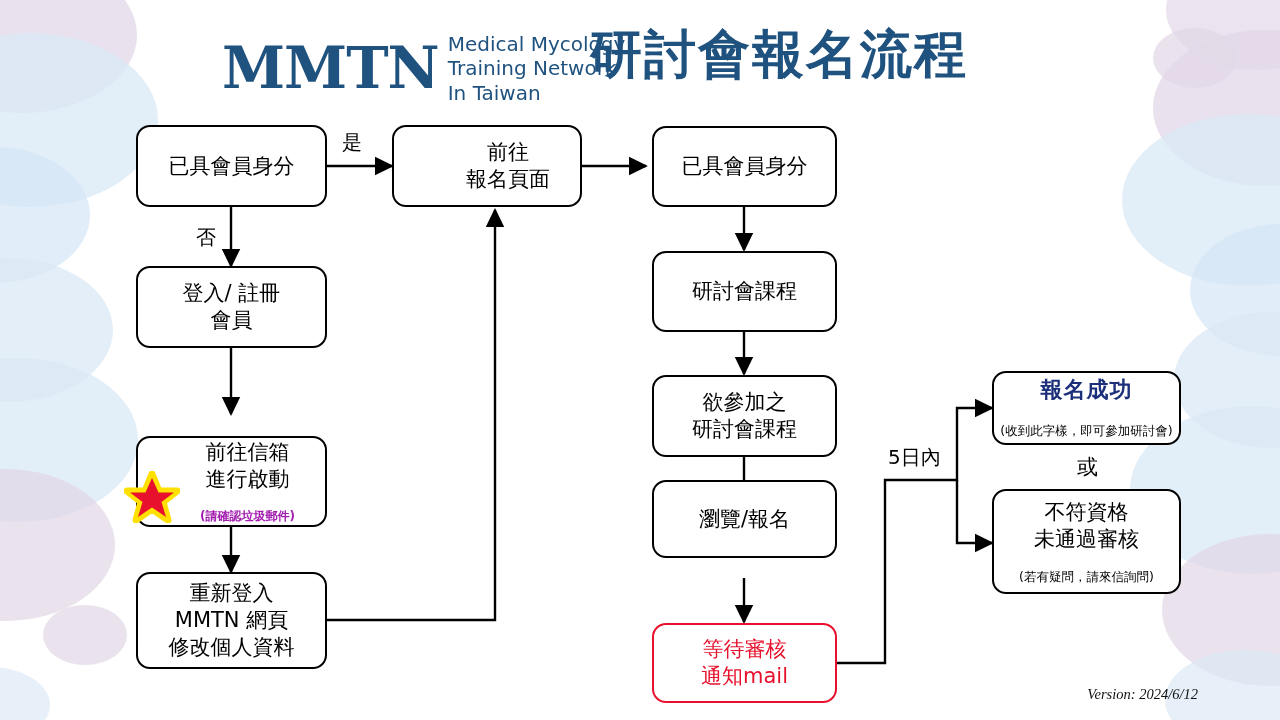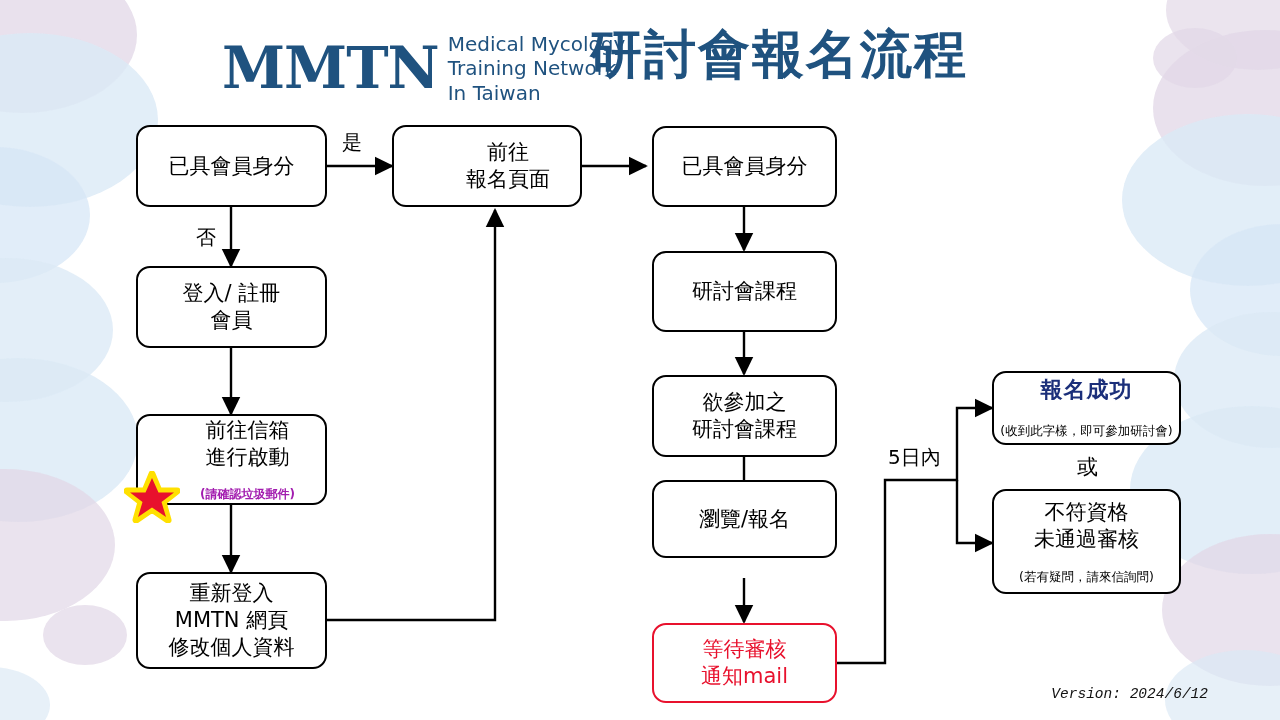--- a/index.html
+++ b/index.html
@@ -54,23 +54,23 @@
   .node .note{font-size:12.5px;line-height:1.2;margin-top:16px;color:#000;}
 
   .edge-label{
     position:absolute;font-size:20px;color:#000;
     white-space:nowrap;line-height:1;
   }
   .or-label{
     position:absolute;font-size:21px;color:#000;line-height:1;
   }
   .version{
-    position:absolute;right:72px;top:686px;
+    position:absolute;right:82px;top:686px;
     font-size:14.5px;font-style:italic;color:#111;
-    font-family:Liberation Mono, monospace;
+    font-family:Liberation Serif, serif;
   }
   .star{position:absolute;z-index:3;}
 </style>
 </head>
 <body>
 
 <div id="stage">
 
   <svg id="bg" viewBox="0 0 1280 720">
     <g opacity="0.85">
@@ -130,21 +130,21 @@
 
     <div class="node" style="left:136px;top:125px;width:191px;height:82px;">
       <span class="big">已具會員身分</span>
     </div>
 
     <div class="node" style="left:136px;top:266px;width:191px;height:82px;">
       <span class="big">登入/ 註冊
 會員</span>
     </div>
 
-    <div class="node" style="left:136px;top:414px;width:191px;height:91px;padding-left:32px;">
+    <div class="node" style="left:136px;top:436px;width:191px;height:91px;padding-left:32px;">
       <span class="big">前往信箱
 進行啟動</span>
       <span class="note" style="color:#a21caf;font-weight:bold;font-size:12px;">(請確認垃圾郵件)</span>
     </div>
 
     <svg class="star" style="left:124px;top:471px;" width="56" height="52" viewBox="0 0 56 52">
       <polygon points="28,3 35,20 53,20 39,31 44,49 28,38 12,49 17,31 3,20 21,20" fill="#ffe000" stroke="#ffe000" stroke-width="7" stroke-linejoin="round"></polygon>
       <polygon points="28,7 34.5,21.5 50,21.5 37.5,31 42,46 28,36.5 14,46 18.5,31 6,21.5 21.5,21.5" fill="#e8112d"></polygon>
     </svg>
 

